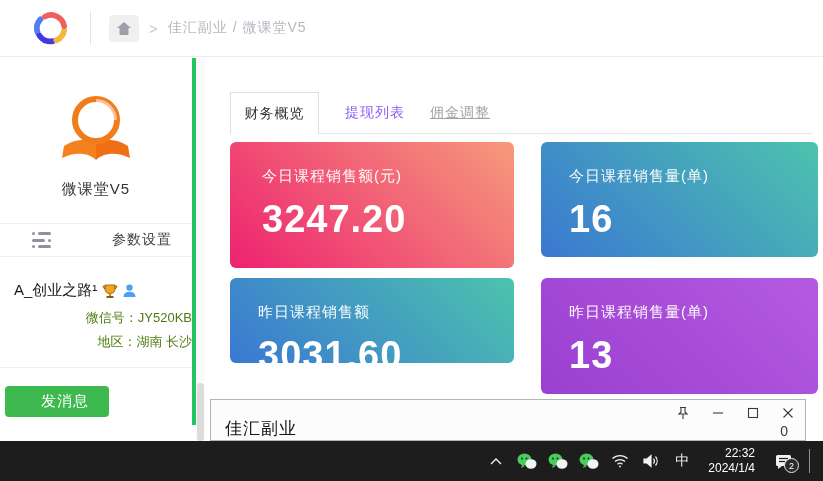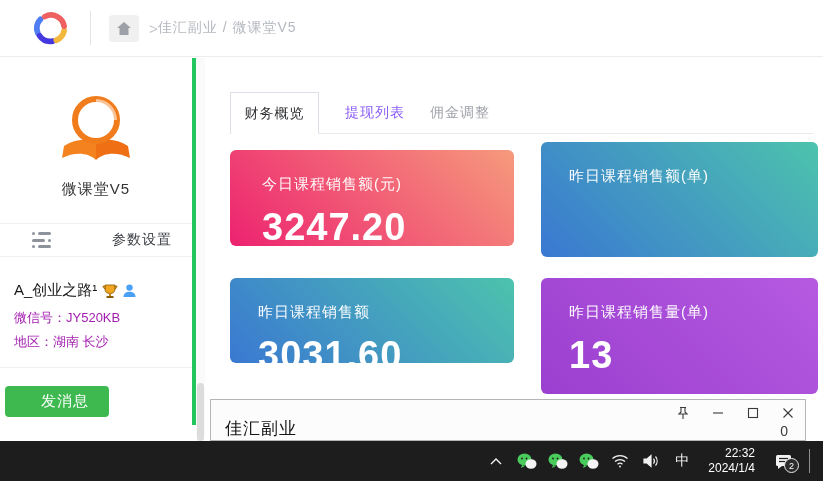--- a/index.html
+++ b/index.html
@@ -8,64 +8,64 @@
   .screen { position:relative; width:823px; height:481px; overflow:hidden; background:#fff; }
 
   
   .header { position:absolute; top:0; left:0; width:823px; height:57px; background:#fff;
             border-bottom:1px solid #ececec; display:flex; align-items:center; }
   .logo-swirl { margin-left:30px; width:42px; height:42px; }
   .header-divider { width:1px; height:34px; background:#e4e4e4; margin-left:18px; }
   .home-btn { margin-left:18px; width:30px; height:27px; background:#f0f0f1; border-radius:4px;
               display:flex; align-items:center; justify-content:center; cursor:pointer; }
   .crumb-chevron { margin-left:10px; color:#c3c6cc; font-size:15px; }
-  .breadcrumb { color:#b4b8bf; font-size:14px; letter-spacing:1px; }
+  .breadcrumb { margin-left:10px; color:#b4b8bf; font-size:14px; letter-spacing:1px; }
 
   
   .sidebar { position:absolute; top:58px; left:0; width:196px; bottom:56px; background:#fff;
              border-right:4px solid #22c55e; }
   .side-logo { display:block; margin:36px auto 0 auto; width:80px; height:74px; }
   .app-name { text-align:center; margin-top:12px; font-size:15px; color:#333; letter-spacing:1px; }
   .menu-item { margin-top:24px; height:34px; border-top:1px solid #f0f0f0; border-bottom:1px solid #f0f0f0;
                display:flex; align-items:center; cursor:pointer;gap:42px; }
   .list-icon { margin-left:32px; width:20px; height:16px; display:flex; flex-direction:column; justify-content:space-between; }
   .list-icon .row { display:flex; align-items:center; gap:3px; }
   .list-icon .dot { width:3px; height:3px; border-radius:50%; background:#8d929b; }
   .list-icon .bar { width:13px; height:3px; border-radius:2px; background:#8d929b; }
   .menu-label { margin-left:18px; font-size:14px; color:#3c3f45; letter-spacing:1px; }
 
   .user-block { padding:24px 0 0 14px; }
   .user-name-row { display:flex; align-items:center; gap:5px; }
   .user-name { font-size:15px; color:#17181a; }
-  .user-meta { margin-top:9px; font-size:13px; color:#a21caf; }
+  .user-meta { margin-top:9px; font-size:13px; color:#4d7c0f;text-align:right; }
   .user-meta + .user-meta { margin-top:6px; }
   .side-divider { margin-top:16px; height:1px; background:#f0f0f0; }
   .send-btn { position:absolute; left:5px; top:328px; width:104px; height:31px; background:#3eb950;
               border:none; border-radius:4px; color:#fff; font-size:15px; letter-spacing:1px; cursor:pointer;
               font-family:inherit;padding-left:16px; }
 
   .side-scrollbar { position:absolute; top:58px; left:196px; width:9px; bottom:40px; background:#fafafa; }
   .side-scrollbar .thumb { position:absolute; bottom:0; left:1px; width:7px; height:58px; background:#dcdcdc; border-radius:4px; }
 
   
   .main { position:absolute; top:58px; left:205px; right:0; bottom:40px; background:#fff; }
   .tabs { position:absolute; top:34px; left:25px; right:10px; height:42px;padding-left:26px; }
   .tabs .baseline { position:absolute; left:0; right:0; bottom:0; height:1px; background:#e7e9ee; }
   .tab { position:absolute; top:0; height:42px; display:flex; align-items:center; justify-content:center;
          font-size:14px; cursor:pointer; letter-spacing:1px; }
   .tab.active { left:0; width:89px; background:#fff; border:1px solid #dcdfe6; border-bottom:none;
                 color:#2f3033; z-index:2; }
   .tab.t2 { left:105px; width:80px; color:#8b5cf6; }
-  .tab.t3 { left:190px; width:80px; color:#a0a3aa; }
+  .tab.t3 { left:190px; width:80px; color:#a0a3aa;text-decoration:underline; }
 
   .cards { position:absolute; top:84px; left:25px; }
   .card { position:absolute; border-radius:6px; color:#fff; padding:25px 28px; }
   .card .title { font-size:15px; letter-spacing:1px; opacity:.96; }
   .card .value { margin-top:12px; font-size:38px; font-weight:bold; letter-spacing:1px; }
-  .card1 { left:0;   top:8px;   width:284px; height:96px;padding-left:32px; }
+  .card1 { left:0;   top:0;   width:284px; height:126px;padding-left:32px; }
   .card2 { left:311px; top:0;   width:277px; height:115px; }
   .card3 { left:0;   top:136px; width:284px; height:85px; }
   .card4 { left:311px; top:136px; width:277px; height:116px; }
 
   
   .popup { position:absolute; left:210px; top:399px; width:596px; height:42px; background:#fcfcfd;
            border:1px solid #b5b5b5; z-index:5; }
   .popup-title { position:absolute; left:14px; top:17px; font-size:17px; color:#141414; letter-spacing:1px; }
   .popup-controls { position:absolute; right:10px; top:6px; display:flex; gap:21px; align-items:center; }
   .popup-controls .ctl { width:14px; height:14px; display:flex; align-items:center; justify-content:center; cursor:pointer; }
@@ -169,21 +169,22 @@
       <div class="tab t2">提现列表</div>
       <div class="tab t3">佣金调整</div>
     </div>
 
     <div class="cards">
       <div class="card card1" style="background: linear-gradient(45deg, rgb(237, 34, 112), rgb(246, 154, 124));">
         <div class="title">今日课程销售额(元)</div>
         <div class="value">3247.20</div>
       </div>
       <div class="card card2" style="background: linear-gradient(45deg, rgb(58, 120, 210), rgb(77, 195, 173));">
-        <div class="title">昨日课程销售额(单)</div>
+        <div class="title">今日课程销售量(单)</div>
+        <div class="value">16</div>
       </div>
       <div class="card card3" style="background: linear-gradient(45deg, rgb(58, 120, 210), rgb(77, 195, 173));">
         <div class="title">昨日课程销售额</div>
         <div class="value">3031.60</div>
       </div>
       <div class="card card4" style="background: linear-gradient(45deg, rgb(155, 63, 208), rgb(181, 90, 224));">
         <div class="title">昨日课程销售量(单)</div>
         <div class="value">13</div>
       </div>
     </div>

